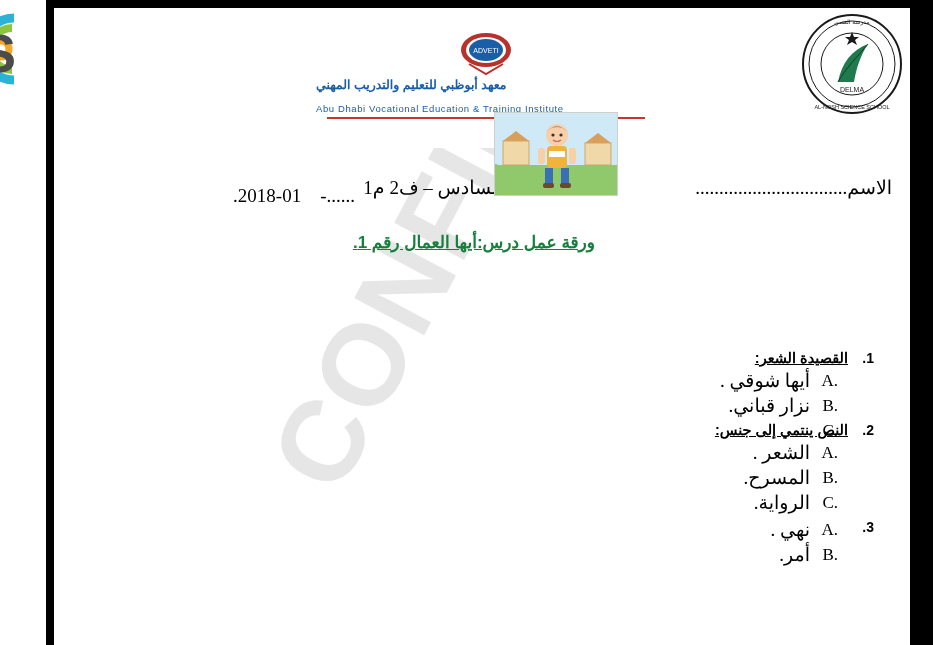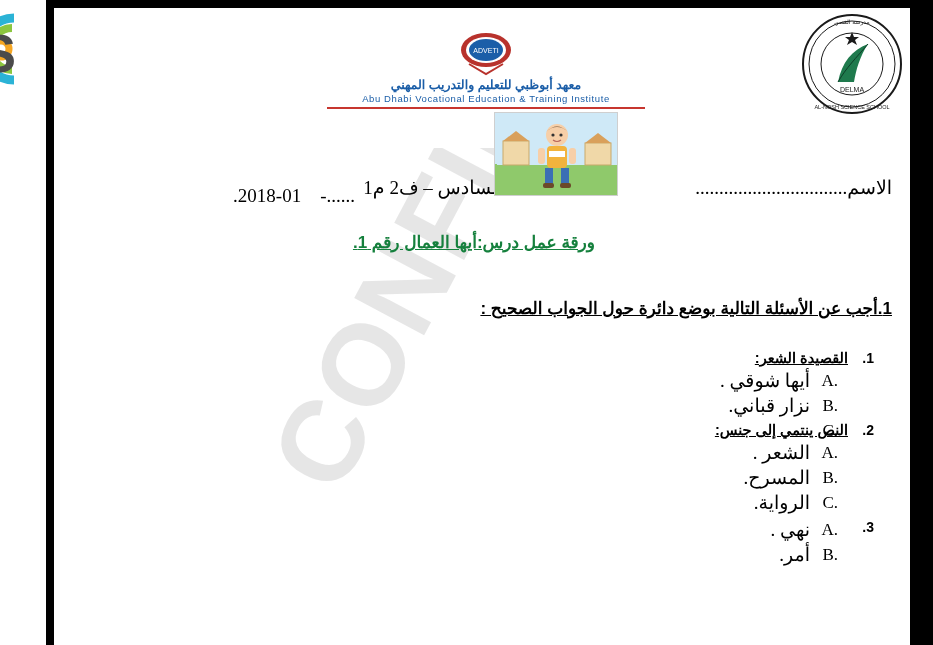--- a/index.html
+++ b/index.html
@@ -96,21 +96,21 @@
   }
 
   
   .adveti {
     position: absolute;
     left: 262px;
     top: 22px;
     width: 340px;
     height: 82px;
     z-index: 3;
-    text-align: center;
+    text-align: left;
   }
   .adveti .crest {
     width: 62px;
     height: 46px;
     margin: 0 auto;
     position: relative;
   }
   .adveti .ar-line {
     font-family: "Liberation Sans", sans-serif;
     font-size: 12.5px;
@@ -119,21 +119,21 @@
     letter-spacing: 1px;
     margin-top: 1px;
     direction: rtl;
   }
   .adveti .en-line {
     font-family: "Liberation Sans", sans-serif;
     font-size: 9.5px;
     color: #1b5ea8;
     letter-spacing: 0.6px;
     direction: ltr;
-    margin-top: 1px;
+    margin-top: 11px;
   }
   .adveti .rule {
     width: 318px;
     height: 2px;
     background: #c7362f;
     margin: 3px auto 0 auto;
   }
 
   
   .delma {
@@ -351,21 +351,20 @@
         <div class="grade">الصف السادس – ف2 م1</div>
         <div class="date">
           <span>......-</span>
           &nbsp;&nbsp;
           <span>2018-01.</span>
         </div>
       </div>
 
       <div class="worksheet-title">ورقة عمل درس:أيها العمال رقم 1.</div>
 
-      <div class="q-instruction">1.أجب عن الأسئلة التالية بوضع دائرة حول الجواب الصحيح :</div>
 
       <div class="qlist">
 
         <div class="qitem">
           <div class="qstem">
             <span class="qnum">1.</span>
             <span>القصيدة الشعر:</span>
           </div>
           <div class="opt">
             <span class="optlabel">A.</span>

